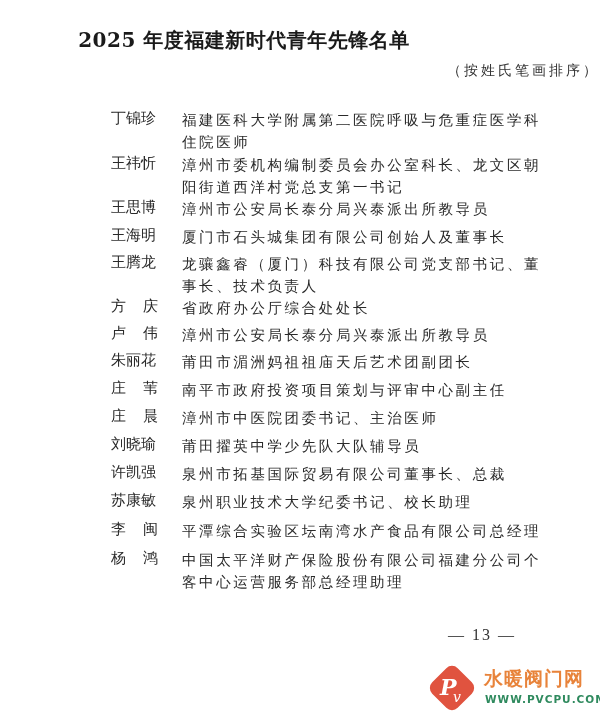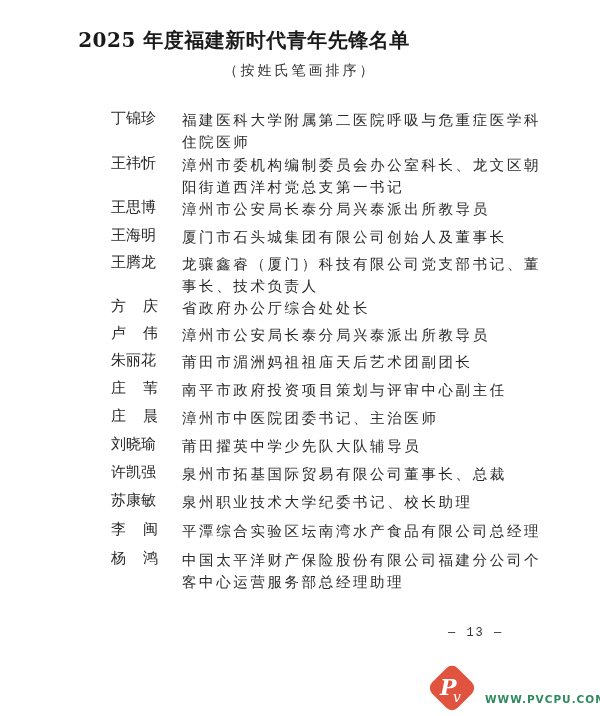--- a/index.html
+++ b/index.html
@@ -24,21 +24,21 @@
     font-weight: bold;
     font-size: 20px;
     letter-spacing: 0.5px;
     color: #1a1a1a;
   }
   .subtitle {
     position: absolute;
     top: 62px;
     left: 0;
     width: 600px;
-    text-align: center;
+    text-align: right;
     font-family: "DejaVu Serif", "Liberation Serif", serif;
     font-size: 14px;
     letter-spacing: 3px;
     color: #333333;
   }
   .list {
     position: absolute;
     left: 0;
     top: 0;
     width: 600px;
@@ -68,22 +68,22 @@
     font-family: "DejaVu Sans", "Liberation Sans", sans-serif;
     font-size: 14.5px;
     line-height: 22px;
     letter-spacing: 2.6px;
     color: #2a2a2a;
   }
   .page-num {
     position: absolute;
     top: 626px;
     left: 448px;
-    font-family: Liberation Mono, monospace;
-    font-size: 12px;
+    font-family: Liberation Serif, serif;
+    font-size: 16px;
     color: #333333;
     letter-spacing: 2px;
   }
   .watermark {
     position: absolute;
     left: 426px;
     top: 660px;
     width: 174px;
     height: 56px;
   }
@@ -187,14 +187,15 @@
 </div>
 
 <div class="page-num">— 13 —</div>
 
 <div class="watermark">
   <svg class="wm-logo" viewBox="0 0 52 52">
     <rect x="8" y="8" width="36" height="36" rx="8" ry="8" transform="rotate(45 26 26)" fill="#e0533f"></rect>
     <text x="14" y="33" font-family="DejaVu Serif, serif" font-style="italic" font-weight="bold" font-size="22" fill="#ffffff">P</text>
     <text x="27" y="40" font-family="DejaVu Serif, serif" font-style="italic" font-size="14" fill="#ffffff">v</text>
   </svg>
+  <div class="wm-cn">水暖阀门网</div>
   <div class="wm-url">WWW.PVCPU.COM</div>
 </div>
 
 </body></html>

